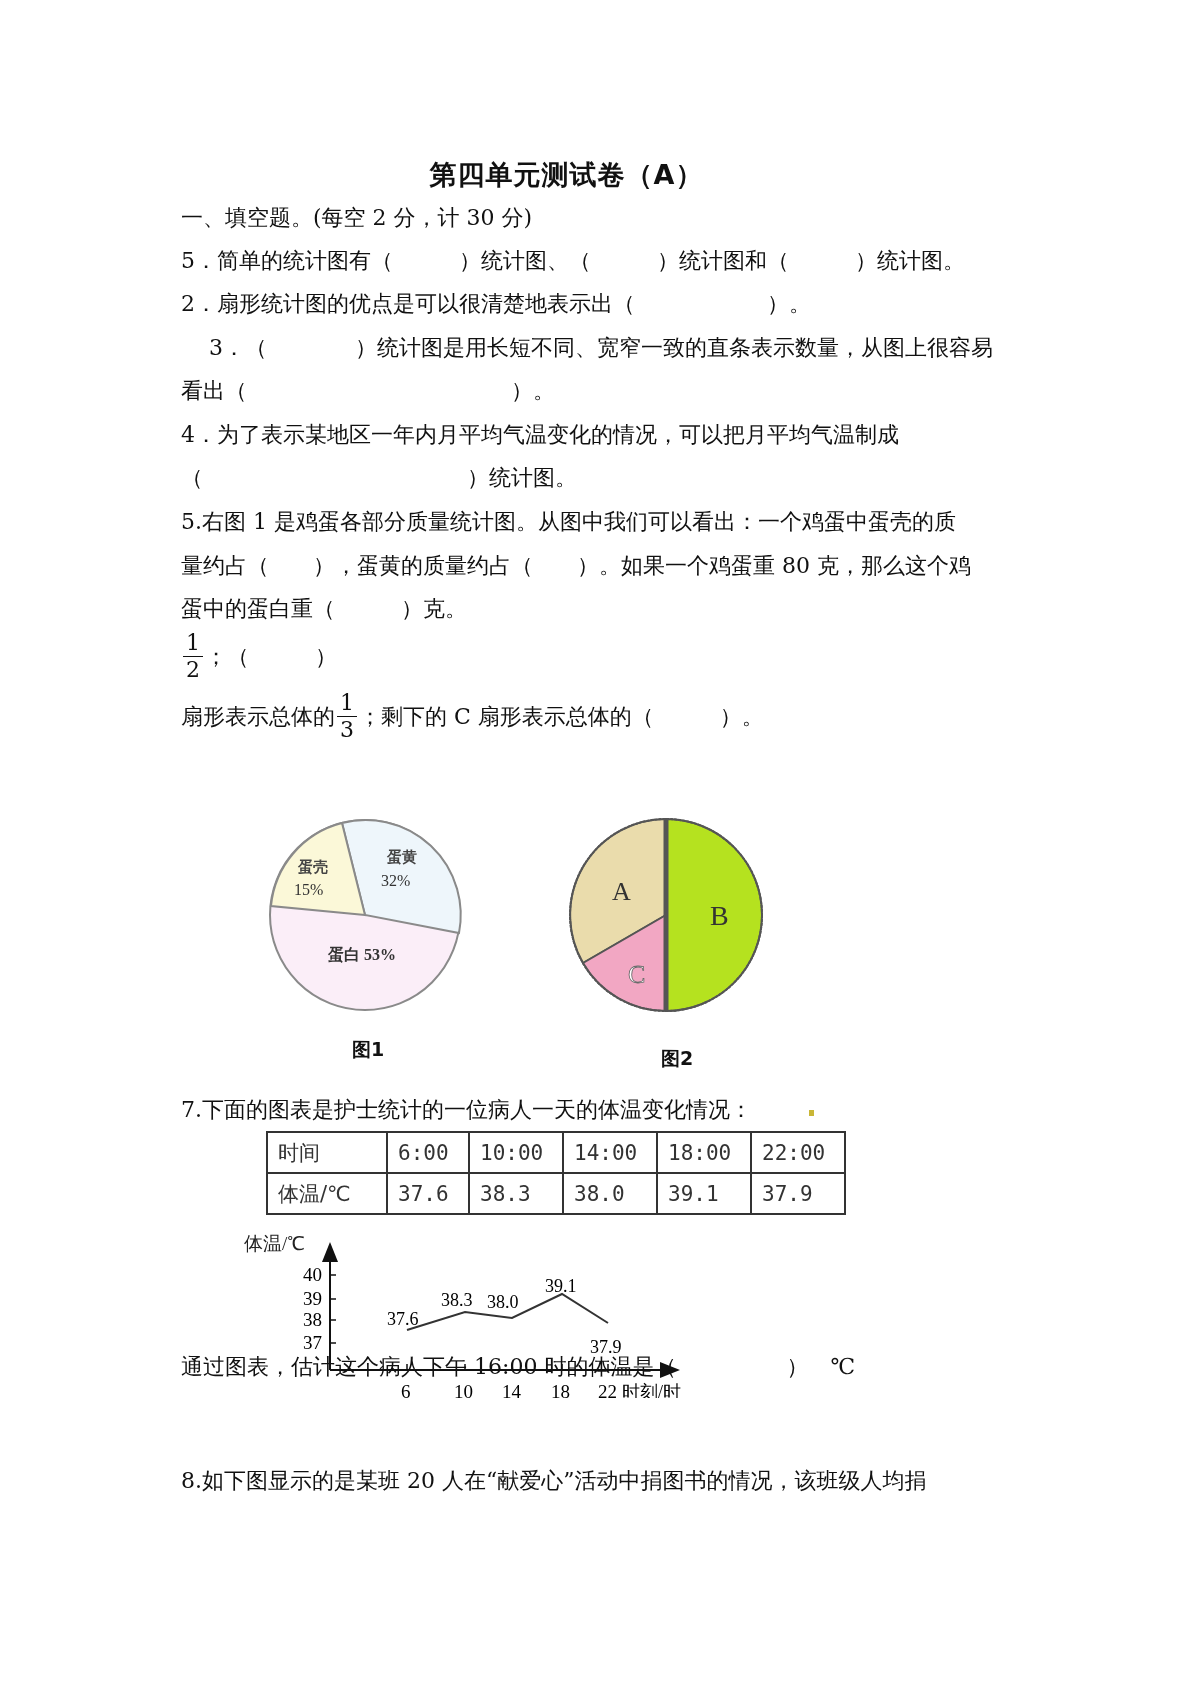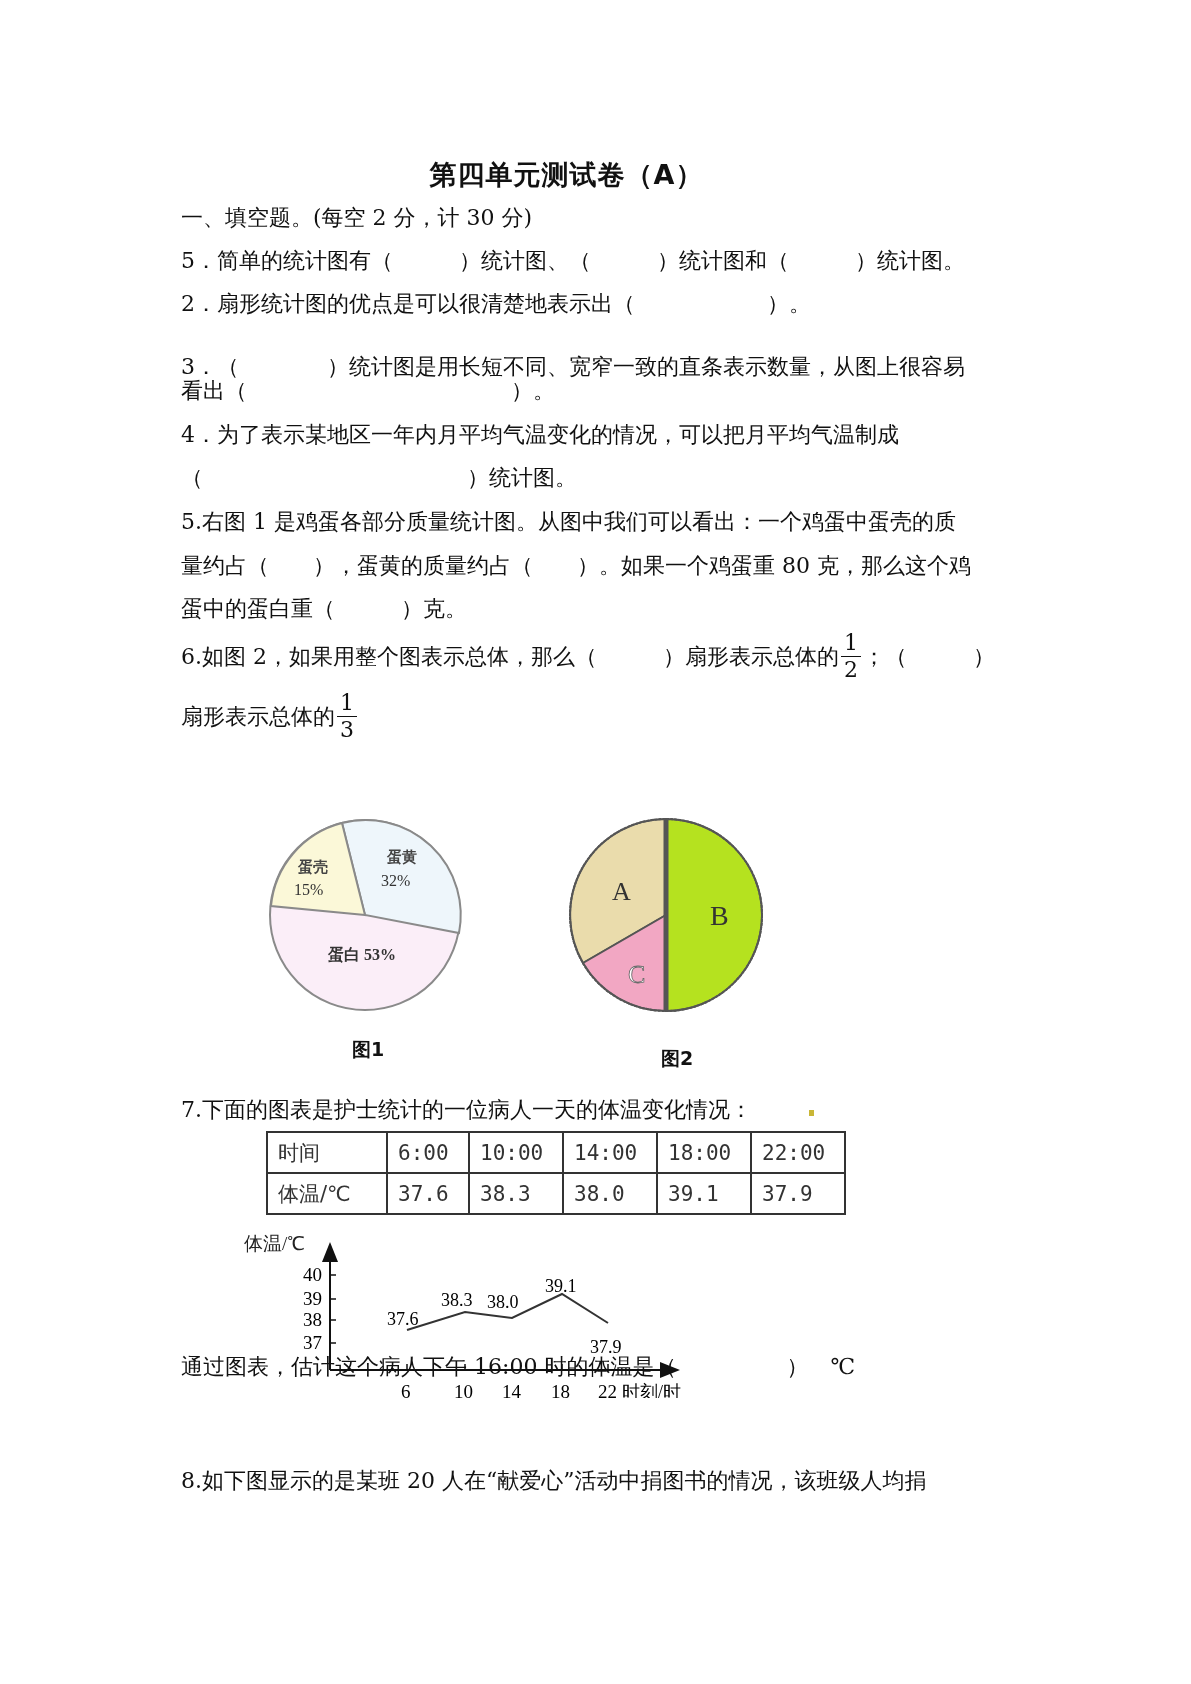--- a/index.html
+++ b/index.html
@@ -21,33 +21,33 @@
 </style>
 </head>
 <body>
 
 <div class="abs title">第四单元测试卷（A）</div>
 
 <div class="abs line" style="top:203px;">一、填空题。(每空 2 分，计 30 分)</div>
 
 <div class="abs line" style="top:246px;">5．简单的统计图有（　　　）统计图、（　　　）统计图和（　　　）统计图。</div>
 <div class="abs line" style="top:289px;">2．扇形统计图的优点是可以很清楚地表示出（　　　　　　）。</div>
-<div class="abs line" style="top:352px;">3．（　　　　）统计图是用长短不同、宽窄一致的直条表示数量，从图上很容易</div>
+<div class="abs line" style="top:333px;margin-left:28px;">3．（　　　　）统计图是用长短不同、宽窄一致的直条表示数量，从图上很容易</div>
 <div class="abs line" style="top:376px;">看出（　　　　　　　　　　　　）。</div>
 <div class="abs line" style="top:420px;">4．为了表示某地区一年内月平均气温变化的情况，可以把月平均气温制成</div>
 <div class="abs line" style="top:463px;">（　　　　　　　　　　　　）统计图。</div>
 <div class="abs line" style="top:507px;">5.右图 1 是鸡蛋各部分质量统计图。从图中我们可以看出：一个鸡蛋中蛋壳的质</div>
 <div class="abs line" style="top:551px;">量约占（　　），蛋黄的质量约占（　　）。如果一个鸡蛋重 80 克，那么这个鸡</div>
 <div class="abs line" style="top:594px;">蛋中的蛋白重（　　　）克。</div>
 
 <div class="abs line" style="top:630px;">
-  <span style="vertical-align:middle;">6.如图 2，如果用整个图表示总体，那么（　　　）扇形表示总体的</span><span class="frac"><span class="num">1</span><span>2</span></span><span style="vertical-align:middle;">；（　　　）</span>
+  <span class="frac"><span class="num">1</span><span>2</span></span><span style="vertical-align:middle;">；（　　　）</span>
 </div>
 <div class="abs line" style="top:690px;">
-  <span style="vertical-align:middle;">扇形表示总体的</span><span class="frac"><span class="num">1</span><span>3</span></span>
+  <span style="vertical-align:middle;">扇形表示总体的</span><span class="frac"><span class="num">1</span><span>3</span></span><span style="vertical-align:middle;">；剩下的 C 扇形表示总体的（　　　）。</span>
 </div>
 
 <svg class="abs" style="left:260px; top:810px;" width="210" height="210">
 
   <circle cx="105" cy="105" r="95" fill="#fbeef8" stroke="#8a8a8a" stroke-width="2"></circle>
   <path d="M105,105 L82,13 A95,95 0 0 1 199,123 Z" fill="#eef6fb" stroke="#8a8a8a" stroke-width="2"></path>
   <path d="M105,105 L11,96 A95,95 0 0 1 82,13 Z" fill="#fbf8d8" stroke="#8a8a8a" stroke-width="2"></path>
   <text x="38" y="62" font-size="15" font-weight="bold" fill="#444">蛋壳</text>
   <text x="34" y="85" font-size="16" fill="#333">15%</text>
   <text x="127" y="52" font-size="15" font-weight="bold" fill="#444">蛋黄</text>

